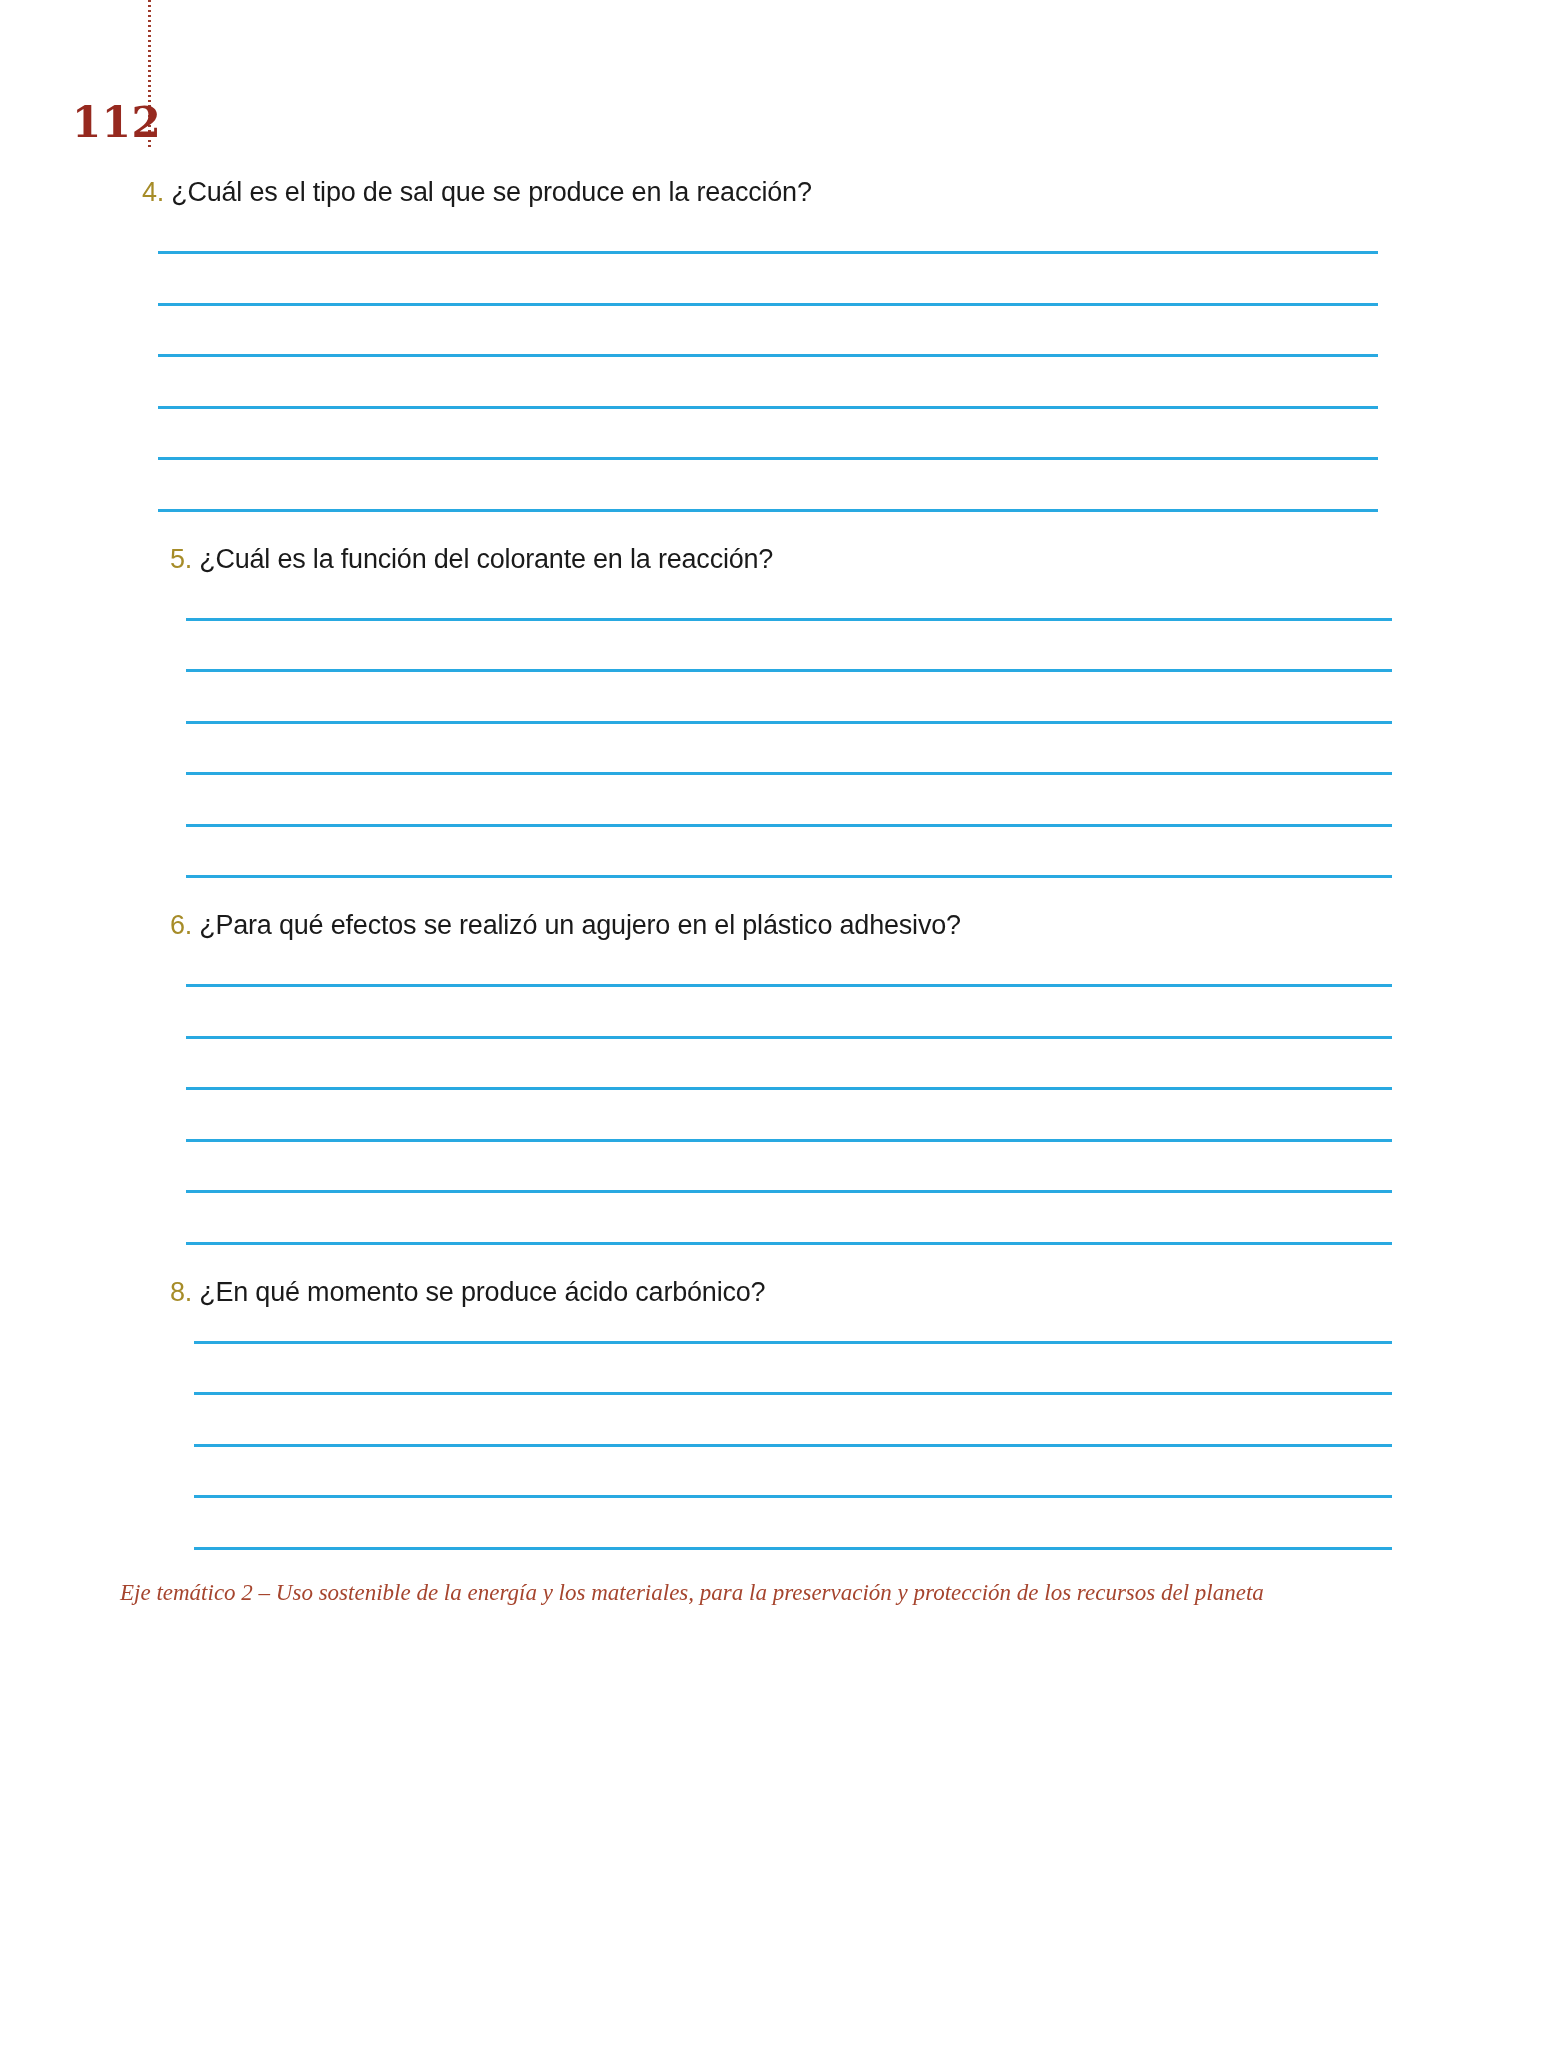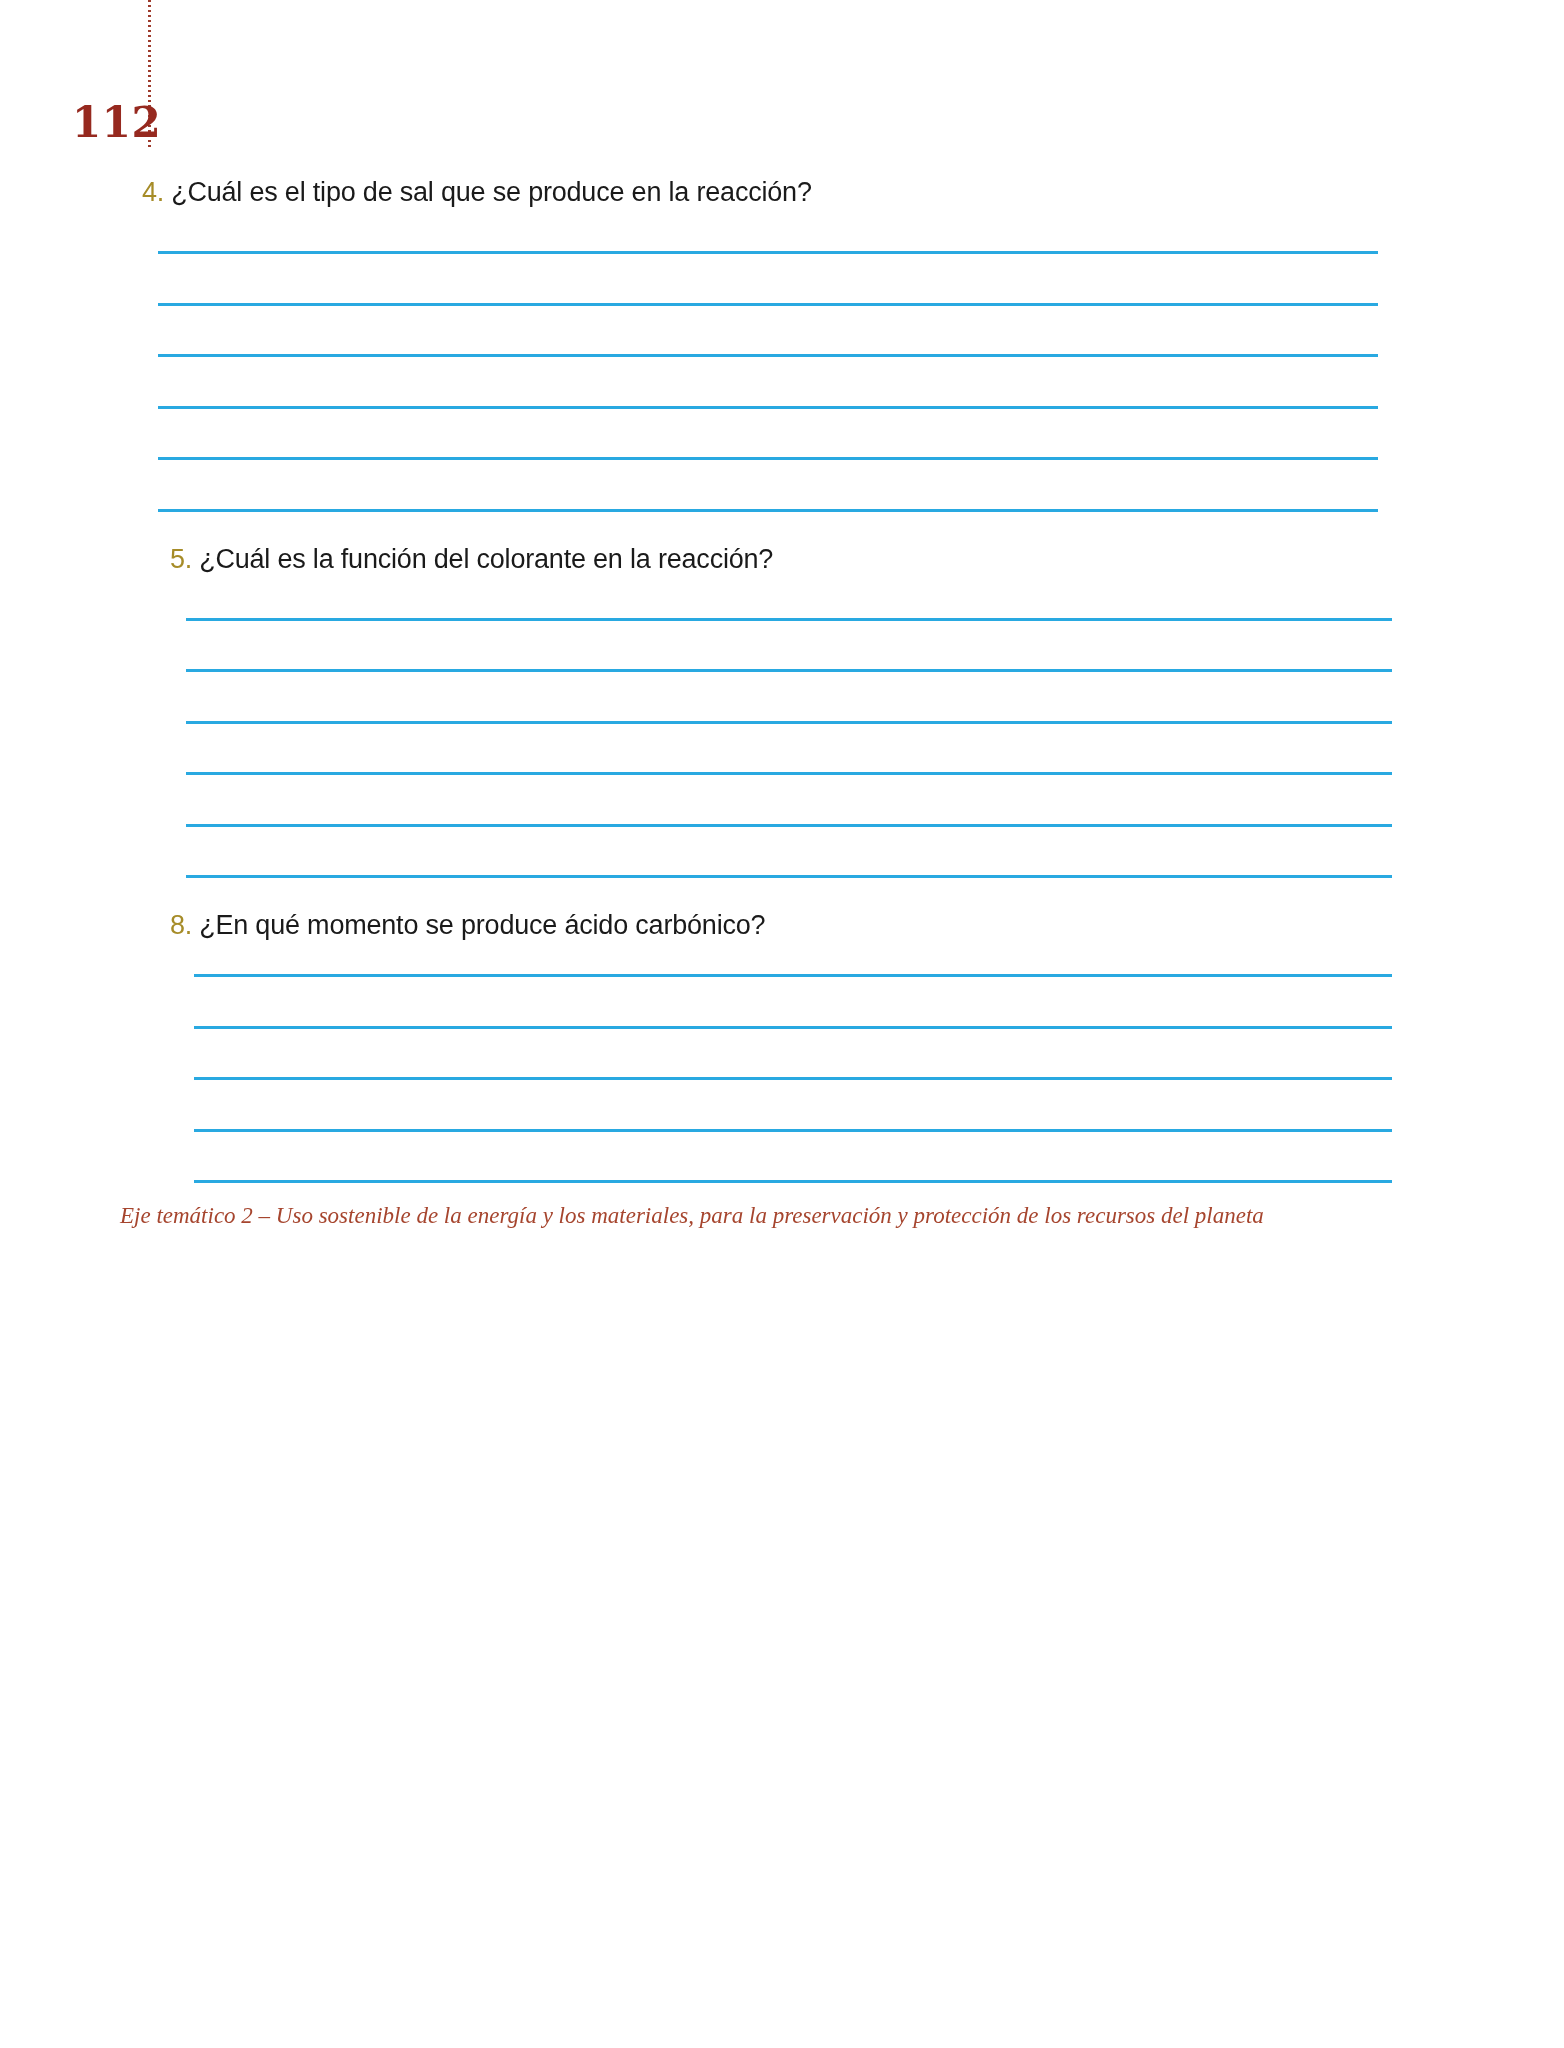--- a/index.html
+++ b/index.html
@@ -73,21 +73,21 @@
     height: 43px;
   }
   .question:last-of-type .answer-lines {
     margin-left: 24px;
     width: 1212px;
   }
   .question:last-of-type .answer-line:first-child {
     height: 33px;
   }
   .page-footer {
-    margin: 19px 0 0 -22px;
+    margin: 29px 0 0 -22px;
     font-family: "Liberation Serif", "DejaVu Serif", serif;
     font-style: italic;
     font-size: 23px;
     line-height: 28px;
     color: #a6452e;
     white-space: nowrap;
   }
 </style>
 </head>
 <body>
@@ -119,20 +119,33 @@
     <div class="answer-lines">
             <div class="answer-line"></div>
             <div class="answer-line"></div>
             <div class="answer-line"></div>
             <div class="answer-line"></div>
             <div class="answer-line"></div>
             <div class="answer-line"></div>
           </div>
   </section>
 
+  <section class="question">
+    <p class="q-heading">
+      <span class="q-number">6.</span><span class="q-text">¿Para qué efectos se realizó un agujero en el plástico adhesivo?</span>
+    </p>
+    <div class="answer-lines">
+            <div class="answer-line"></div>
+            <div class="answer-line"></div>
+            <div class="answer-line"></div>
+            <div class="answer-line"></div>
+            <div class="answer-line"></div>
+            <div class="answer-line"></div>
+          </div>
+  </section>
 
 
   <section class="question">
     <p class="q-heading">
       <span class="q-number">8.</span><span class="q-text">¿En qué momento se produce ácido carbónico?</span>
     </p>
     <div class="answer-lines">
             <div class="answer-line"></div>
             <div class="answer-line"></div>
             <div class="answer-line"></div>

